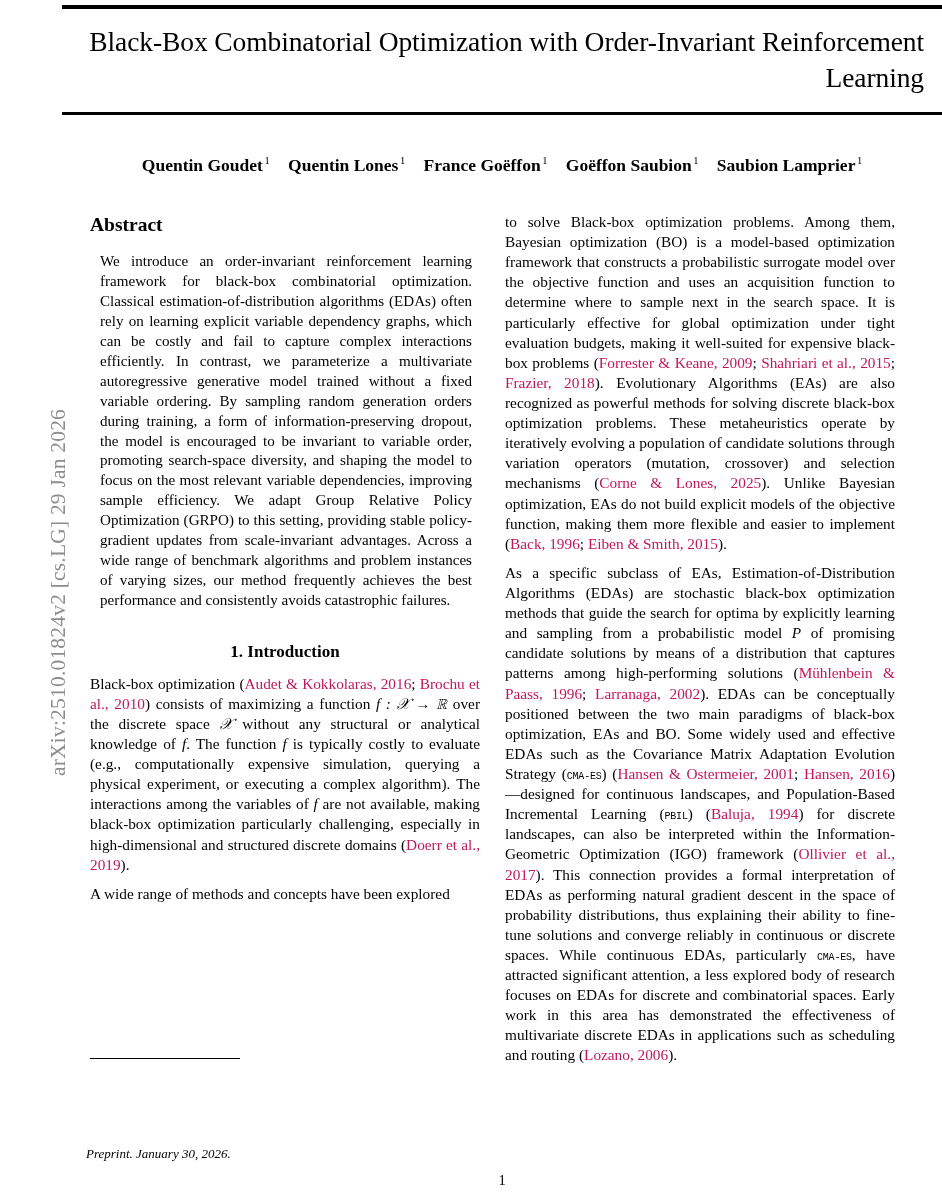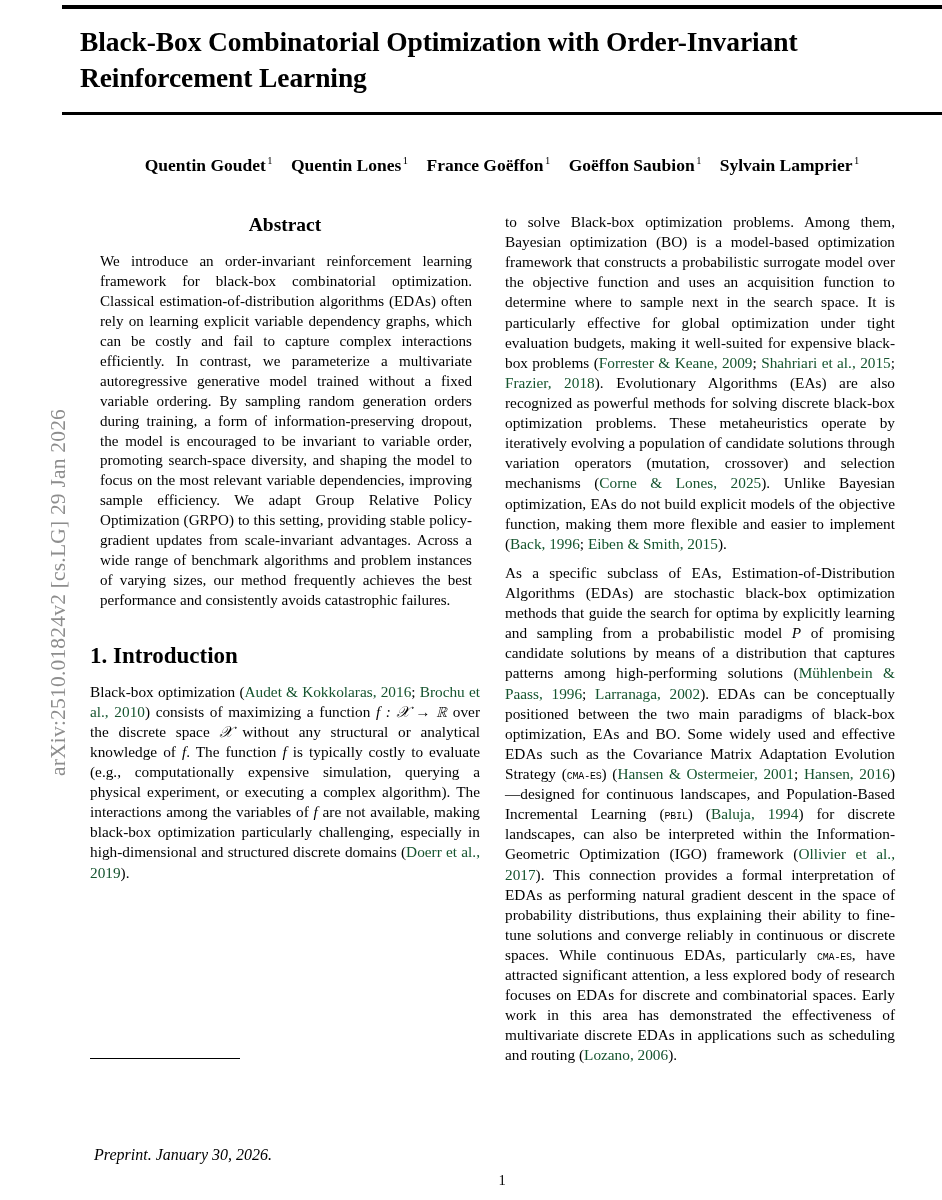--- a/index.html
+++ b/index.html
@@ -56,23 +56,23 @@
     width: 880px;
     height: 3px;
     background: #000;
   }
 
   #title {
     position: absolute;
     left: 18px;
     top: 24px;
     width: 844px;
-    text-align: left;
+    text-align: right;
     font-size: 27.5px;
-    font-weight: bold;
+    font-weight: normal;
     line-height: 1.32;
     letter-spacing: -0.1px;
   }
 
   #authors {
     position: absolute;
     left: 0;
     top: 155px;
     width: 880px;
     text-align: center;
@@ -96,46 +96,46 @@
     font-size: 15.3px;
     line-height: 1.315;
     text-align: justify;
     text-justify: inter-word;
     hyphens: none;
   }
   #col-left  { left: 28px; }
   #col-right { left: 443px; }
 
   .abstract-head {
-    text-align: center;
+    text-align: left;
     font-size: 19.5px;
     font-weight: bold;
     margin: 0 0 14px 0;
   }
   .abstract-body {
     margin: 0 8px 8px 10px;
     text-align: justify;
     font-size: 15.1px;
     line-height: 1.325;
   }
 
   h2.section {
-    font-size: 23px;
+    font-size: 17px;
     font-weight: bold;
     margin: 30px 0 10px 0;
-    text-align: left;
+    text-align: center;
   }
 
   p.para {
     margin: 0 0 9px 0;
     text-indent: 0;
   }
   p.para + p.para { margin-top: 2px; }
 
-  .cite { color: #14532d; font-family: Liberation Serif, serif; }
+  .cite { color: #be185d; font-family: Liberation Serif, serif; }
   .mono {
     font-family: Liberation Mono, monospace;
     font-size: 10px;
     letter-spacing: -0.2px;
   }
   .mathit { font-style: italic; font-family: "Liberation Serif", serif; }
   .cal { font-style: italic; font-family: "Liberation Serif", serif; }
 
   
   #footnote {
@@ -150,23 +150,23 @@
   #footnote .fn-rule {
     width: 150px;
     height: 1.4px;
     background: #000;
     margin-bottom: 7px;
   }
   #footnote sup { font-size: 9.5px; vertical-align: super; }
 
   #preprint {
     position: absolute;
-    left: 32px;
+    left: 24px;
     top: 1146px;
-    font-size: 16px;
+    font-size: 13px;
     font-style: italic;
   }
 
   #page-number {
     position: absolute;
     left: 0;
     top: 1172px;
     width: 880px;
     text-align: center;
     font-size: 14.5px;
@@ -183,32 +183,33 @@
 
   <div id="title">Black-Box Combinatorial Optimization with Order-Invariant Reinforcement Learning</div>
 
   <div class="rule-under-title"></div>
 
   <div id="authors">
     <span class="au"><span>Quentin Goudet</span><sup>1</sup></span>
     <span class="au"><span>Quentin Lones</span><sup>1</sup></span>
     <span class="au"><span>France Goëffon</span><sup>1</sup></span>
     <span class="au"><span>Goëffon Saubion</span><sup>1</sup></span>
-    <span class="au"><span>Sylvain Lamprier</span><sup>1</sup></span>
+    <span class="au"><span>Saubion Lamprier</span><sup>1</sup></span>
   </div>
 
   <div class="col" id="col-left">
 
     <div class="abstract-head">Abstract</div>
     <div class="abstract-body">We introduce an order-invariant reinforcement learning framework for black-box combinatorial optimization. Classical estimation-of-distribution algorithms (EDAs) often rely on learning explicit variable dependency graphs, which can be costly and fail to capture complex interactions efficiently. In contrast, we parameterize a multivariate autoregressive generative model trained without a fixed variable ordering. By sampling random generation orders during training, a form of information-preserving dropout, the model is encouraged to be invariant to variable order, promoting search-space diversity, and shaping the model to focus on the most relevant variable dependencies, improving sample efficiency. We adapt Group Relative Policy Optimization (GRPO) to this setting, providing stable policy-gradient updates from scale-invariant advantages. Across a wide range of benchmark algorithms and problem instances of varying sizes, our method frequently achieves the best performance and consistently avoids catastrophic failures.</div>
 
     <h2 class="section">1. Introduction</h2>
 
     <p class="para"><span>Black-box optimization (</span><span class="cite">Audet &amp; Kokkolaras, 2016</span><span>; </span><span class="cite">Brochu et al., 2010</span><span>) consists of maximizing a function </span><span class="mathit">f : 𝒳 → ℝ</span><span> over the discrete space </span><span class="cal">𝒳</span><span> without any structural or analytical knowledge of </span><span class="mathit">f</span><span>. The function </span><span class="mathit">f</span><span> is typically costly to evaluate (e.g., computationally expensive simulation, querying a physical experiment, or executing a complex algorithm). The interactions among the variables of </span><span class="mathit">f</span><span> are not available, making black-box optimization particularly challenging, especially in high-dimensional and structured discrete domains (</span><span class="cite">Doerr et al., 2019</span><span>).</span></p>
 
+    <p class="para">A wide range of methods and concepts have been explored</p>
   </div>
 
   <div class="col" id="col-right">
 
     <p class="para"><span>to solve Black-box optimization problems. Among them, Bayesian optimization (BO) is a model-based optimization framework that constructs a probabilistic surrogate model over the objective function and uses an acquisition function to determine where to sample next in the search space. It is particularly effective for global optimization under tight evaluation budgets, making it well-suited for expensive black-box problems (</span><span class="cite">Forrester &amp; Keane, 2009</span><span>; </span><span class="cite">Shahriari et al., 2015</span><span>; </span><span class="cite">Frazier, 2018</span><span>). Evolutionary Algorithms (EAs) are also recognized as powerful methods for solving discrete black-box optimization problems. These metaheuristics operate by iteratively evolving a population of candidate solutions through variation operators (mutation, crossover) and selection mechanisms (</span><span class="cite">Corne &amp; Lones, 2025</span><span>). Unlike Bayesian optimization, EAs do not build explicit models of the objective function, making them more flexible and easier to implement (</span><span class="cite">Back, 1996</span><span>; </span><span class="cite">Eiben &amp; Smith, 2015</span><span>).</span></p>
 
     <p class="para"><span>As a specific subclass of EAs, Estimation-of-Distribution Algorithms (EDAs) are stochastic black-box optimization methods that guide the search for optima by explicitly learning and sampling from a probabilistic model </span><span class="mathit">P</span><span> of promising candidate solutions by means of a distribution that captures patterns among high-performing solutions (</span><span class="cite">Mühlenbein &amp; Paass, 1996</span><span>; </span><span class="cite">Larranaga, 2002</span><span>). EDAs can be conceptually positioned between the two main paradigms of black-box optimization, EAs and BO. Some widely used and effective EDAs such as the Covariance Matrix Adaptation Evolution Strategy (</span><span class="mono">CMA-ES</span><span>) (</span><span class="cite">Hansen &amp; Ostermeier, 2001</span><span>; </span><span class="cite">Hansen, 2016</span><span>)—designed for continuous landscapes, and Population-Based Incremental Learning (</span><span class="mono">PBIL</span><span>) (</span><span class="cite">Baluja, 1994</span><span>) for discrete landscapes, can also be interpreted within the Information-Geometric Optimization (IGO) framework (</span><span class="cite">Ollivier et al., 2017</span><span>). This connection provides a formal interpretation of EDAs as performing natural gradient descent in the space of probability distributions, thus explaining their ability to fine-tune solutions and converge reliably in continuous or discrete spaces. While continuous EDAs, particularly </span><span class="mono">CMA-ES</span><span>, have attracted significant attention, a less explored body of research focuses on EDAs for discrete and combinatorial spaces. Early work in this area has demonstrated the effectiveness of multivariate discrete EDAs in applications such as scheduling and routing (</span><span class="cite">Lozano, 2006</span><span>).</span></p>
   </div>
 
   <div id="footnote">

